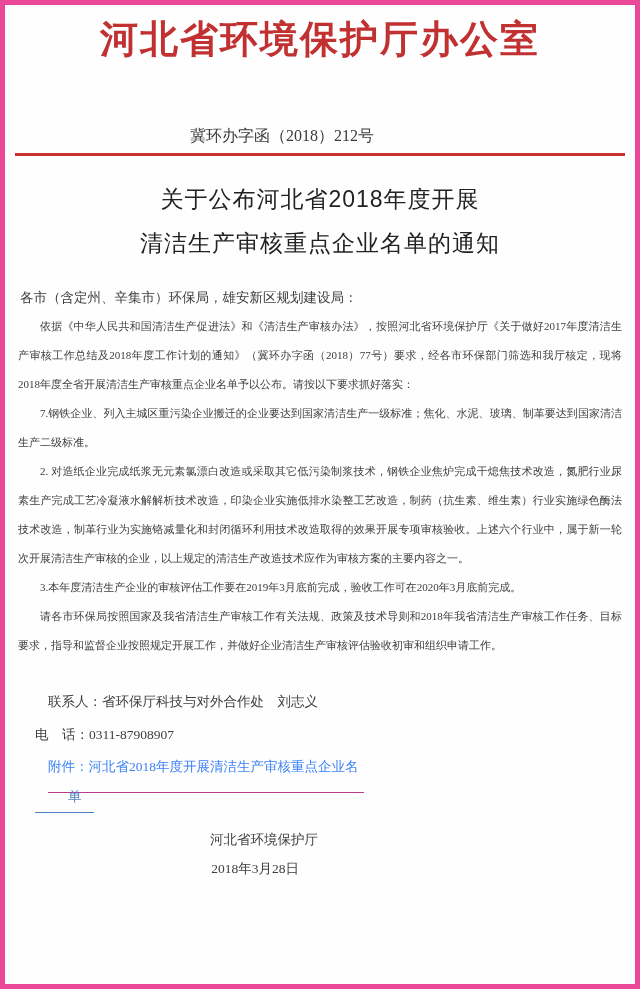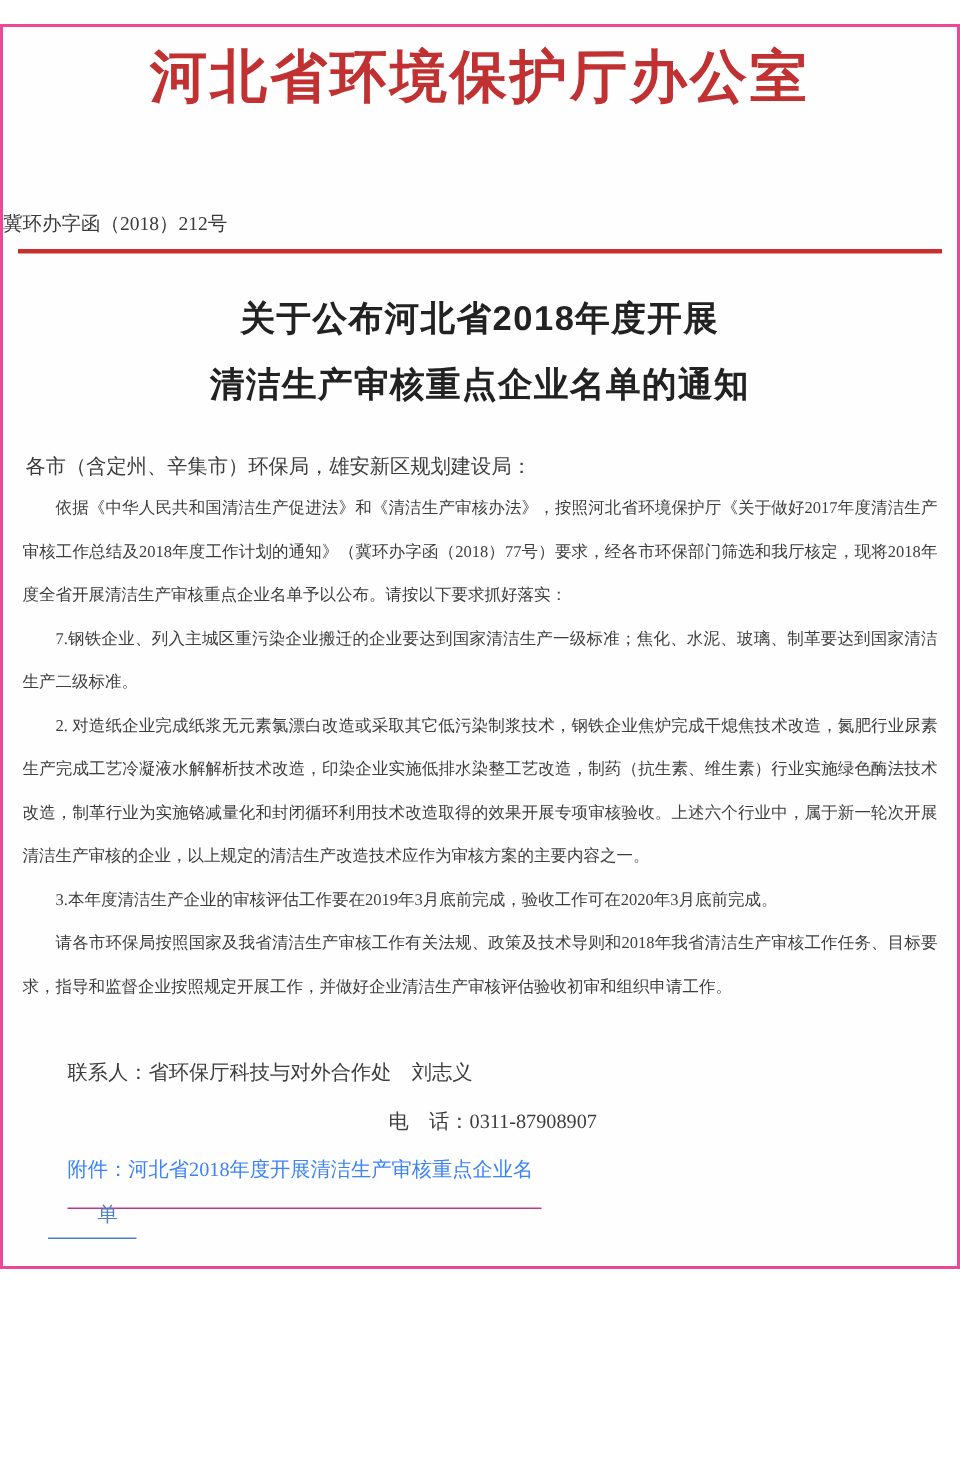--- a/index.html
+++ b/index.html
@@ -3,55 +3,55 @@
 <meta charset="utf-8">
 <style>
   html, body {
     margin: 0;
     padding: 0;
     background: #ffffff;
   }
   .page {
     position: relative;
     width: 640px;
-    height: 830px;
+    height: 989px;
     box-sizing: border-box;
     background: #fefefe;
-    border: 2px solid #ec4899;
+    border: 5px solid #ec4899;
     overflow: hidden;
     font-family: "Liberation Serif", "DejaVu Serif", serif;
     color: #3d3d3d;
-    margin-top: 16px;
   }
   .org-header {
     margin-top: 10px;
     text-align: center;
     font-size: 38px;
     line-height: 48px;
     font-weight: 600;
     color: #c13131;
     letter-spacing: 2px;
   }
   .doc-number {
     margin-top: 64px;
     padding-right: 76px;
-    font-size: 13px;
+    text-align: center;
+    font-size: 16px;
     line-height: 18px;
     color: #3a3a3a;
   }
   .red-rule {
     margin: 8px 10px 0 10px;
     height: 3px;
     background: #c9302c;
   }
   .doc-title {
     margin-top: 21px;
     text-align: center;
     font-family: "Liberation Sans", "DejaVu Sans", sans-serif;
-    font-weight: bold;
+    font-weight: normal;
     font-size: 23px;
     line-height: 44px;
     color: #222222;
     letter-spacing: 1px;
   }
   .body-block {
     margin: 0 13px;
     font-size: 11px;
     line-height: 29px;
     color: #3d3d3d;
@@ -70,21 +70,20 @@
   }
   .contact-person {
     margin: 27px 13px 0 43px;
     font-size: 13.5px;
     line-height: 29px;
   }
   .contact-phone {
     margin: 4px 13px 0 30px;
     font-size: 13.5px;
     line-height: 29px;
-    text-align: center;
   }
   .attachment-section {
     margin: 3px 13px 0 13px;
     font-size: 13.5px;
     line-height: 29px;
   }
   .attachment-line1 { margin-left: 30px; }
   .attachment-link {
     color: #3b82f6;
     text-decoration: none;

